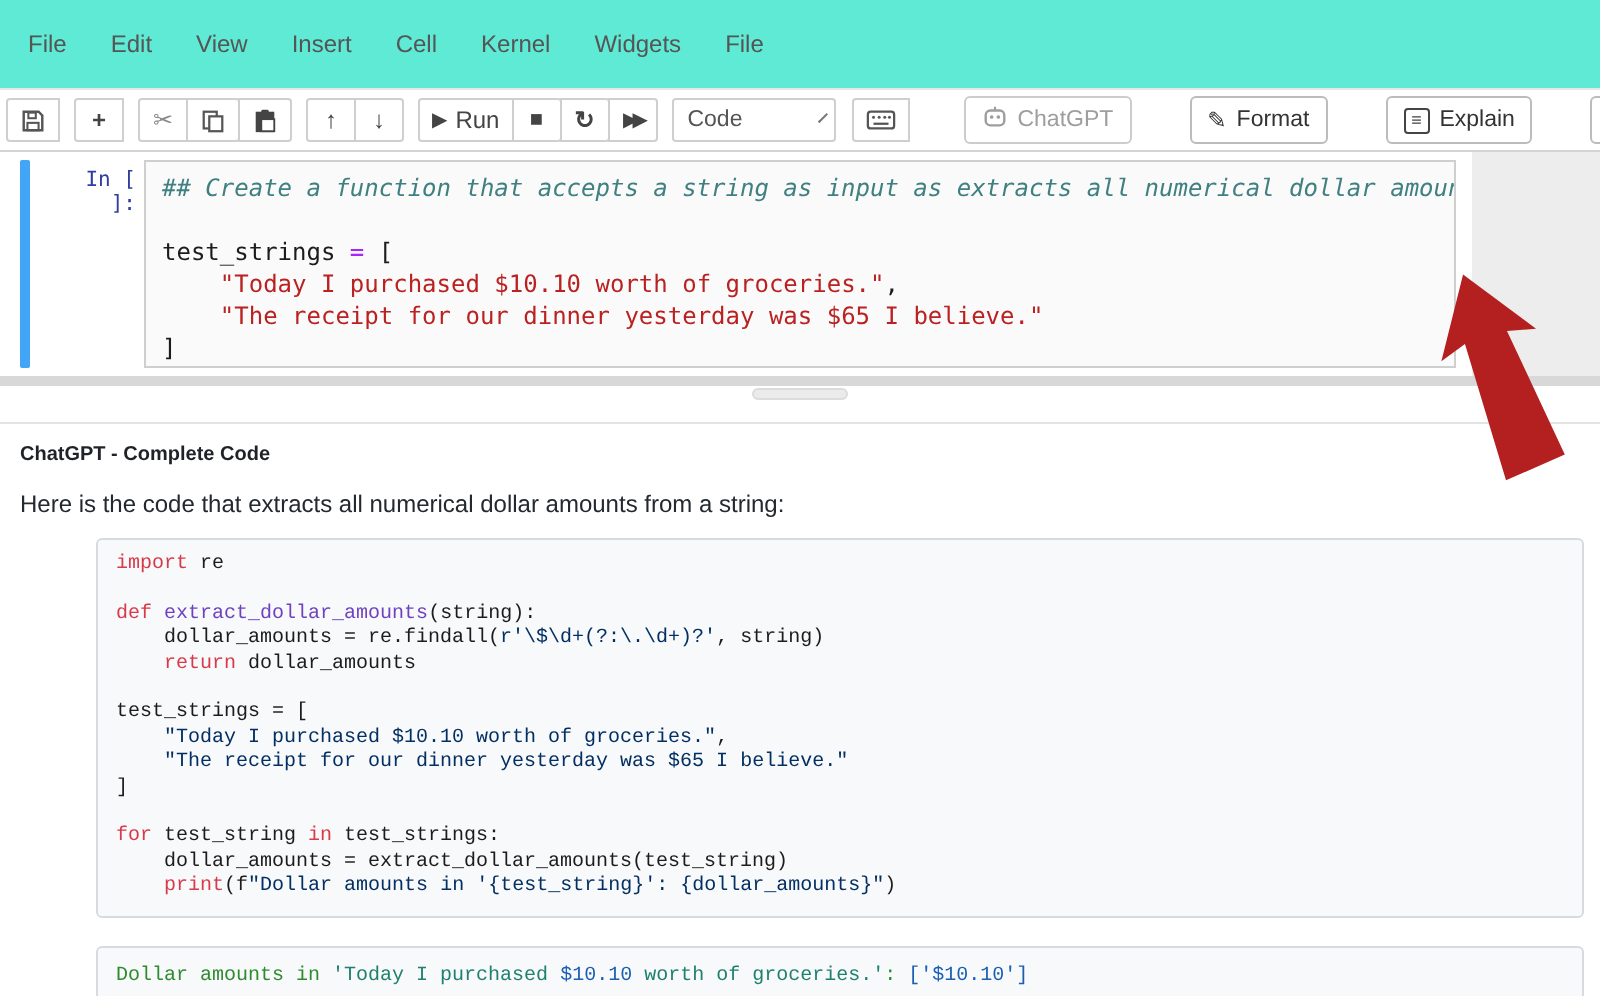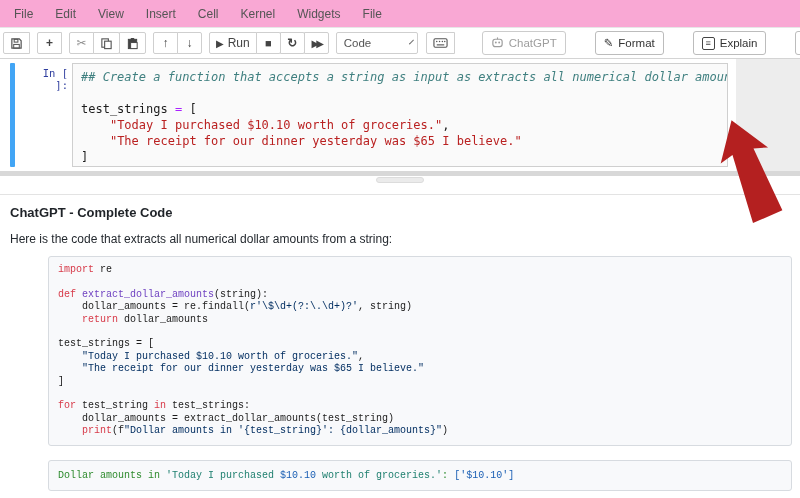--- a/index.html
+++ b/index.html
@@ -1,21 +1,21 @@
 <!DOCTYPE html>
 <html><head>
 <meta charset="utf-8">
 <style>
   * { margin:0; padding:0; box-sizing:border-box; }
   html,body { width:800px; height:498px; overflow:hidden; background:#fff;
               font-family:"Liberation Sans", sans-serif; }
 
   
-  .menubar { height:28px; display:flex; align-items:center; padding-left:6px;
-             border-bottom:1px solid #e7e7e7; background:#f9a8d4; }
+  .menubar { height:45px; display:flex; align-items:center; padding-left:6px;
+             border-bottom:1px solid #e7e7e7; background:#5eead4; }
   .menu-item { font-size:12px; color:#555; padding:0 14px 0 8px; cursor:pointer; }
 
   
   .toolbar { height:31px; display:flex; align-items:center; padding:0 3px;
              border-bottom:1px solid #d4d4d4; background:#fff; }
   .tgroup { display:inline-flex; margin-right:7px; }
   .tbtn { display:inline-flex; align-items:center; justify-content:center;
           height:22px; min-width:25px; padding:0 6px; border:1px solid #cfcfcf;
           border-radius:2px; background:#fff; color:#444; font-size:12px; cursor:pointer; }
   .tgroup .tbtn + .tbtn { margin-left:-1px; border-radius:0 2px 2px 0; }
@@ -54,21 +54,21 @@
 
   
   .nbfoot { height:24px; background:#fff; border-top:5px solid #d8d8d8;
             border-bottom:1px solid #e3e3e3; position:relative; }
   .nbhandle { position:absolute; left:50%; top:1px; width:48px; height:6px;
               background:#ebebeb; border:1px solid #dcdcdc; border-radius:3px;
               transform:translateX(-50%); }
 
   
   .panel { padding:8px 8px 0 8px; background:#fff; }
-  .panel h3 { font-size:13px; font-weight:bold; color:#1f2328; margin:2px 2px 12px 2px; }
+  .panel h3 { font-size:10px; font-weight:bold; color:#1f2328; margin:2px 2px 12px 2px; }
   .panel p  { font-size:12px; color:#24292f; margin:0 2px 10px 2px; }
   .codeblock { background:#f8f9fb; border:1px solid #d7dbe0; border-radius:3px;
                padding:7px 9px; margin-bottom:14px;
                font-family:"Liberation Mono", monospace; font-size:10px; line-height:12.4px;
                color:#24292e; white-space:pre; overflow:hidden;margin-left:40px; }
   .outblock { line-height:15.5px; margin-bottom:0; }
   .cl { white-space:pre; }
 
   
   .tk-c { color:#408080; font-style:italic; }

